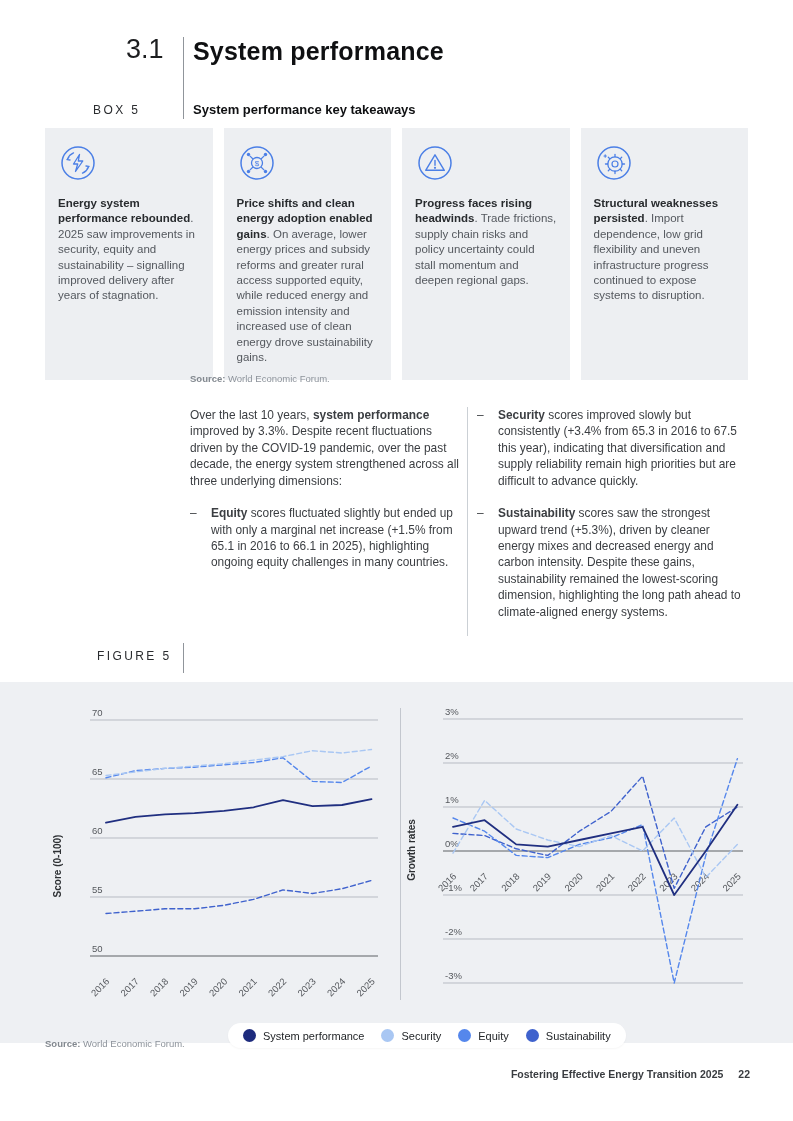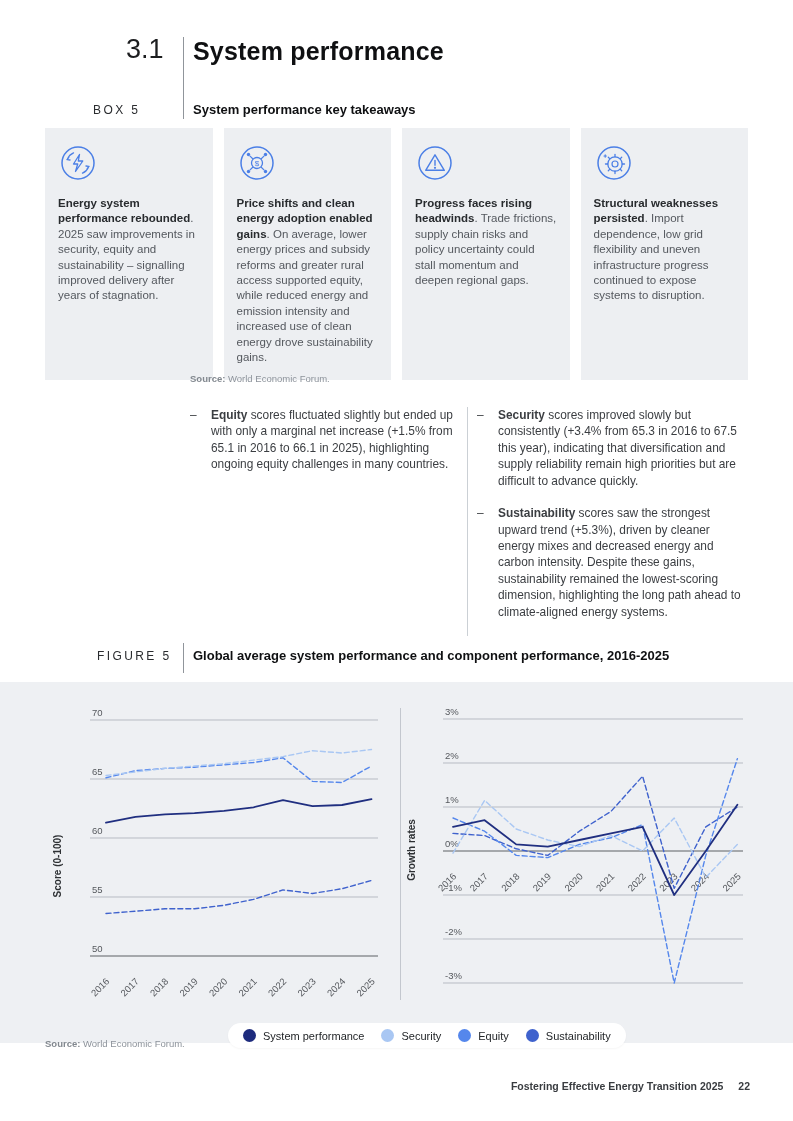--- a/index.html
+++ b/index.html
@@ -119,41 +119,41 @@
       <span class="b">Structural weaknesses persisted</span><span>. </span><span>Import dependence, low grid flexibility and uneven infrastructure progress continued to expose systems to disruption.</span>
     </div>
   </div>
 
   <div class="abs source" style="left:190px;top:373px;">
     <span class="b">Source:</span> <span>World Economic Forum.</span>
   </div>
 
   <div class="abs bodycols" style="left:190px;top:407px;width:558px;">
     <div class="col col-l">
+      <p><span>Over the last 10 years, </span><span class="b">system performance</span><span> improved by 3.3%. Despite recent fluctuations driven by the COVID-19 pandemic, over the past decade, the energy system strengthened across all three underlying dimensions:</span></p>
       <div class="bullet">
         <span class="mark">–</span>
         <span><span class="b">Equity</span><span> scores fluctuated slightly but ended up with only a marginal net increase (+1.5% from 65.1 in 2016 to 66.1 in 2025), highlighting ongoing equity challenges in many countries.</span></span>
       </div>
     </div>
     <div class="coldiv"></div>
     <div class="col col-r">
       <div class="bullet">
         <span class="mark">–</span>
         <span><span class="b">Security</span><span> scores improved slowly but consistently (+3.4% from 65.3 in 2016 to 67.5 this year), indicating that diversification and supply reliability remain high priorities but are difficult to advance quickly.</span></span>
       </div>
       <div class="bullet">
         <span class="mark">–</span>
         <span><span class="b">Sustainability</span><span> scores saw the strongest upward trend (+5.3%), driven by cleaner energy mixes and decreased energy and carbon intensity. Despite these gains, sustainability remained the lowest-scoring dimension, highlighting the long path ahead to climate-aligned energy systems.</span></span>
       </div>
     </div>
   </div>
 
   <div class="abs kicker" style="left:97px;top:649px;">FIGURE 5</div>
   <div class="abs vrule" style="left:183px;top:643px;height:30px;"></div>
-  <div class="abs boxtitle" style="left:193px;top:648px;">Global average system performance and component performance, 2016-2025</div>
 
   <div class="abs band" style="left:0;top:682px;width:793px;height:361px;">
     <svg id="score-svg" class="abs" style="left:45px;top:16px;" width="350" height="312">
         <line x1="45" y1="22" x2="333" y2="22" stroke="#b7bbc3" stroke-width="1"></line>
         <text x="47" y="18" class="tick">70</text>
         <line x1="45" y1="81" x2="333" y2="81" stroke="#b7bbc3" stroke-width="1"></line>
         <text x="47" y="77" class="tick">65</text>
         <line x1="45" y1="140" x2="333" y2="140" stroke="#b7bbc3" stroke-width="1"></line>
         <text x="47" y="136" class="tick">60</text>
         <line x1="45" y1="199" x2="333" y2="199" stroke="#b7bbc3" stroke-width="1"></line>
@@ -225,19 +225,19 @@
       <span class="legitem">
           <span class="dot" style="background: rgb(63, 98, 205);"></span>
           <span>Sustainability</span>
         </span>
     </div>
 
     <div class="abs source" style="left:45px;top:356px;">
       <span class="b">Source:</span> <span>World Economic Forum.</span>
     </div>
 
-    <div class="abs footer" style="right:43px;top:398px;">
+    <div class="abs footer" style="right:43px;top:386px;">
       <span>Fostering Effective Energy Transition 2025</span>
       <span>22</span>
     </div>
   </div>
 
 </div>
 
 </body></html>

